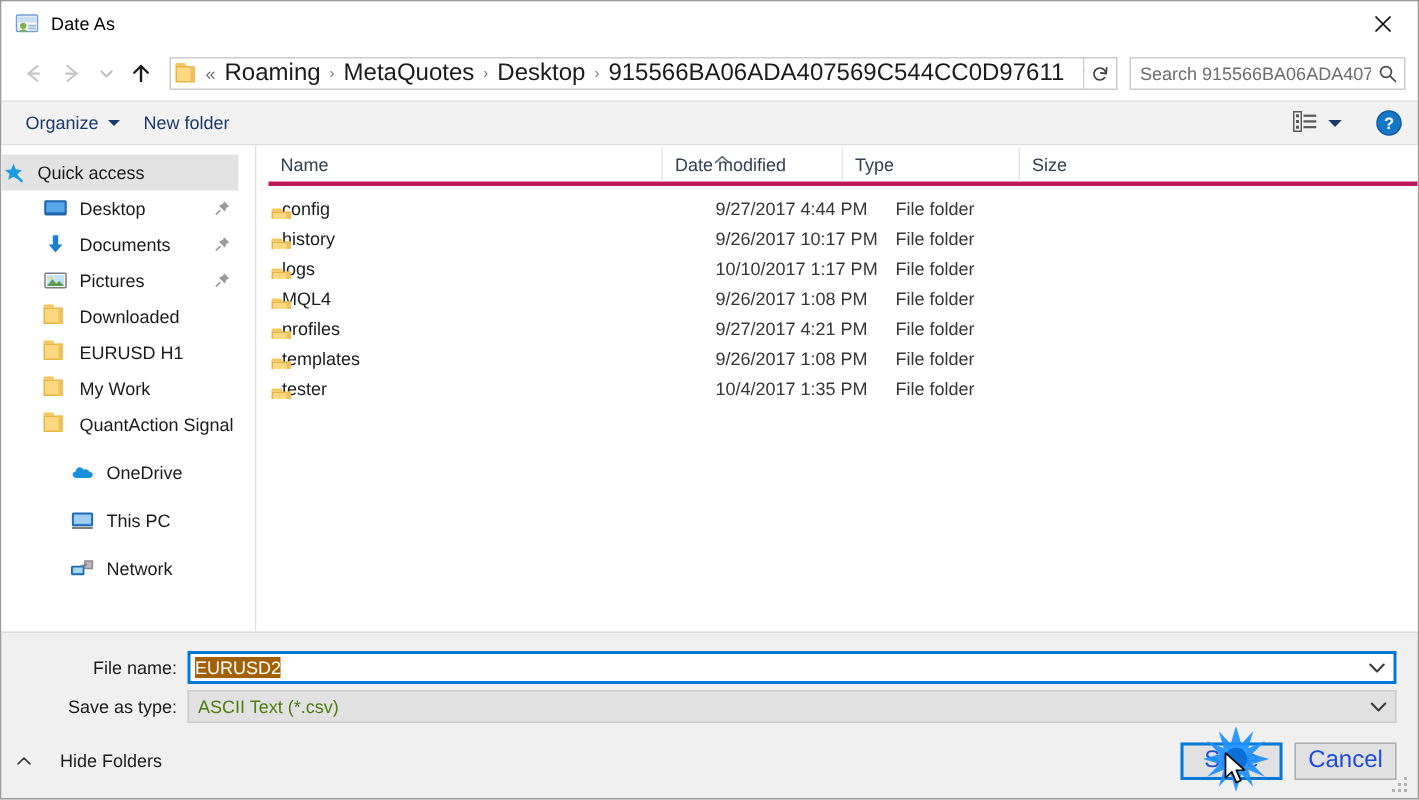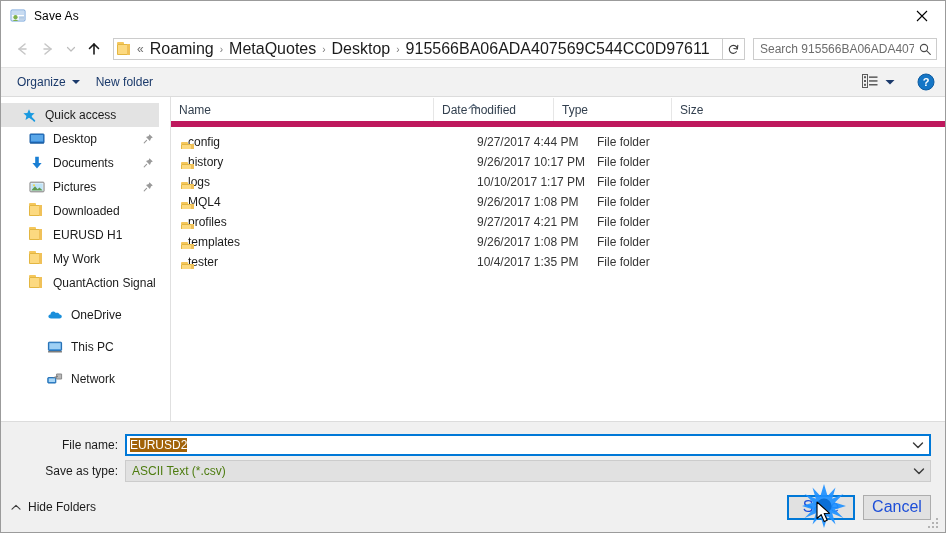--- a/index.html
+++ b/index.html
@@ -209,21 +209,21 @@
     padding-top: 6px;
     box-sizing: border-box;
     overflow: hidden;
   }
   .nav-item {
     height: 24px;
     display: flex;
     align-items: center;
     font-size: 12px;
     color: #1b1b1b;
-    padding-left: 20px;
+    padding-left: 0;
     box-sizing: border-box;
     position: relative;
     white-space: nowrap;
   }
   .nav-item.lvl1 { padding-left: 28px; }
   .nav-item.selected {
     background: #e3e3e3;
     width: 158px;
   }
   .nav-item.group { margin-top: 8px; padding-left: 10px; margin-left: 36px; }
@@ -273,23 +273,24 @@
     flex: 1 1 auto;
     min-width: 0;
     background: #ffffff;
     display: flex;
     flex-direction: column;
   }
   .colheader {
     height: 24px;
     display: flex;
     align-items: flex-end;
-    border-bottom: 6px solid #be185d;
+    border-bottom: 3px solid #be185d;
     flex: 0 0 auto;
     position: relative;
+    margin-left: 8px;
   }
   .col {
     font-size: 12px;
     color: #33404f;
     box-sizing: border-box;
     padding: 0 0 4px 8px;
     height: 23px;
     display: flex;
     align-items: flex-end;
     border-left: 1px solid #e6e6e6;
@@ -395,21 +396,21 @@
     background: #f0f0f0;
     display: flex;
     align-items: center;
     position: relative;
     padding: 0 14px 0 10px;
     box-sizing: border-box;
   }
   .hidefolders {
     display: flex;
     align-items: center;
-    gap: 7px;
+    gap: 19px;
     font-size: 12px;
     color: #1b1b1b;
     margin-bottom: 4px;
   }
   .footer-spacer { flex: 1 1 auto; }
   .btn {
     width: 68px;
     height: 25px;
     font-size: 16px;
     color: #1d4ed8;
@@ -459,21 +460,21 @@
       <svg width="16" height="16" viewBox="0 0 16 16">
         <rect x="1" y="2" width="14" height="11" rx="1" fill="#ffffff" stroke="#6f9fd8"></rect>
         <rect x="2" y="3" width="12" height="4" fill="#c8dcf2"></rect>
         <rect x="2" y="8" width="12" height="4" fill="#eaf2fb"></rect>
         <circle cx="5.5" cy="9.2" r="2.1" fill="#7fb04a"></circle>
         <path d="M2.6 13 Q5.5 10 8.4 13 Z" fill="#7fb04a"></path>
         <rect x="9" y="8.6" width="5" height="1.1" fill="#9ab8d8"></rect>
         <rect x="9" y="10.4" width="5" height="1.1" fill="#9ab8d8"></rect>
       </svg>
     </span>
-    <span class="title-text">Save As</span>
+    <span class="title-text">Date As</span>
     <div class="win-close">
       <svg width="12" height="12" viewBox="0 0 12 12">
         <path d="M1 1 L11 11 M11 1 L1 11" stroke="#000" stroke-width="1.1" fill="none"></path>
       </svg>
     </div>
   </div>
 
   <div class="addressrow">
     <div class="navbtn">
       <svg width="18" height="18" viewBox="0 0 18 18">

